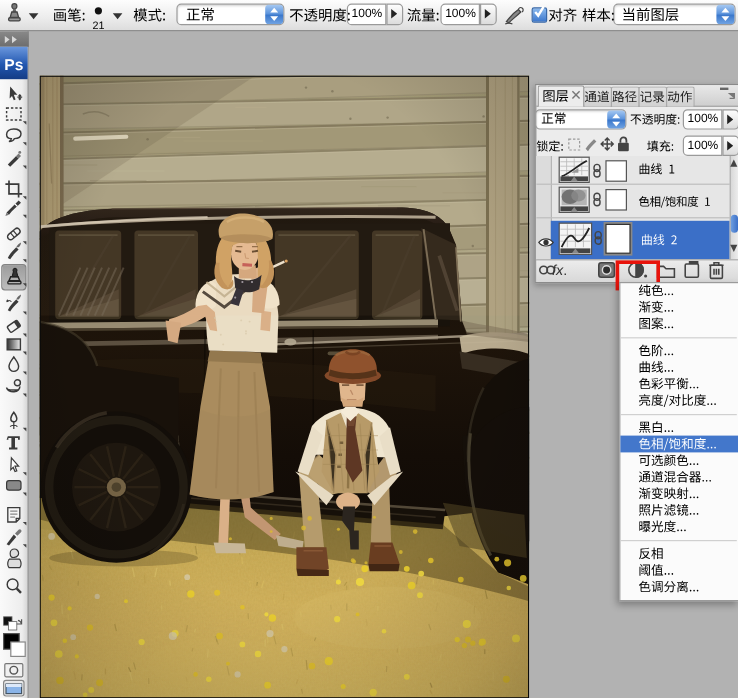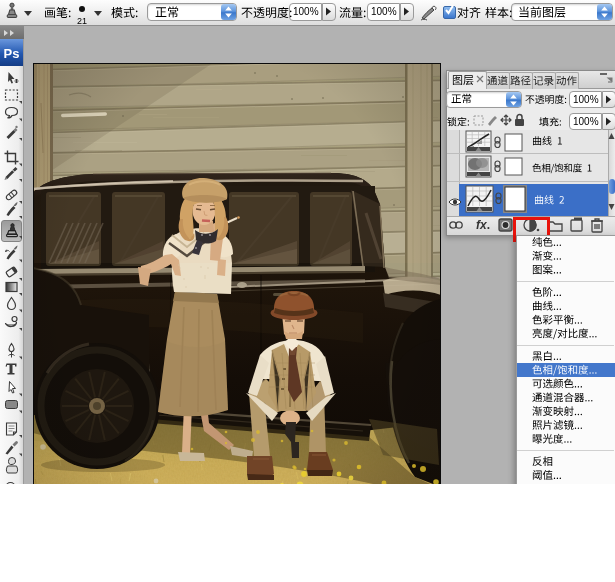--- a/index.html
+++ b/index.html
@@ -1,15 +1,15 @@
 <!DOCTYPE html>
 <html><head><meta charset="utf-8"><style>
 html,body{margin:0;padding:0;}
 body{width:615px;height:582px;overflow:hidden;font-family:"Liberation Sans",sans-serif;}
-#root{position:absolute;top:0;left:0;width:615px;height:484px;background:#b2b2b2;overflow:hidden;}
+#root{position:absolute;top:0;left:0;width:615px;height:582px;background:#b2b2b2;overflow:hidden;}
 .abs{position:absolute;}
 </style></head><body>
 <div id="root">
     <div class="abs" style="left:0;top:0;width:615px;height:25px;background:linear-gradient(#fdfdfd,#ececec 60%,#dddddd);border-bottom:1px solid #8e8e8e;"></div>
     <div class="abs" style="left:147px;top:3px;width:88px;height:16px;background:#fff;border:1px solid #9a9a9a;border-radius:4px;box-shadow:inset 0 1px 2px rgba(0,0,0,.18);"></div>
     <div class="abs" style="left:221px;top:4px;width:15px;height:16px;background:linear-gradient(#a5c8f2,#5f96dd 45%,#3b78cc 55%,#6fa2e2);border-radius:3px;"></div>
     <svg class="abs" style="left:223px;top:6px" width="12" height="14">
       <path d="M5.5 0.5 L8.8 4.5 L2.2 4.5 Z" fill="#fff"></path>
       <path d="M5.5 11.5 L8.8 7.5 L2.2 7.5 Z" fill="#fff"></path>
     </svg>
@@ -769,21 +769,21 @@
         <circle cx="92" cy="14" r="1.3" fill="#444" stroke="none"></circle>
         <path d="M102 6 l5 0 l2 2 l7 0 l0 7 l-14 0 Z"></path>
         <rect x="125" y="4" width="11" height="11" rx="1"></rect>
         <rect x="128" y="1.5" width="8" height="2.5" fill="#444" stroke="none"></rect>
         <g transform="translate(145,2)">
           <rect x="1" y="3" width="10" height="11" rx="1"></rect>
           <path d="M0 3 h12 M4 3 v-2 h4 v2 M4 6 v5 M6 6 v5 M8 6 v5"></path>
         </g>
       </g>
     </svg>
-    <div class="abs" style="left:476px;top:218px;font-size:12px;font-style:italic;font-weight:bold;color:#333;">fx<span style="font-style:normal;">.</span></div>
+    <div class="abs" style="left:460px;top:218px;font-size:12px;font-style:italic;font-weight:normal;color:#333;">fx<span style="font-style:normal;">.</span></div>
     <div class="abs" style="left:513px;top:217px;width:31px;height:19px;border:3px solid #e8130b;"></div>
     <div class="abs" style="left:516px;top:235px;width:99px;height:264px;background:#fbfbfb;border:1px solid #9a9a9a;border-right:none;box-shadow:-2px 3px 6px rgba(0,0,0,0.3);"></div>
     <div class="abs" style="left:517px;top:280.9px;width:97px;height:1px;background:#d0d0d0;"></div>
     <div class="abs" style="left:517px;top:344.8px;width:97px;height:1px;background:#d0d0d0;"></div>
     <div class="abs" style="left:517px;top:363.4px;width:98px;height:13.8px;background:#4377cb;"></div>
     <div class="abs" style="left:517px;top:450.1px;width:97px;height:1px;background:#d0d0d0;"></div>
     <svg class="abs" style="left:0;top:0" width="615" height="582" viewBox="0 0 615 582">
       <defs>
         <linearGradient id="gtool" x1="0" y1="0" x2="1" y2="0">
           <stop offset="0" stop-color="#333"></stop>

